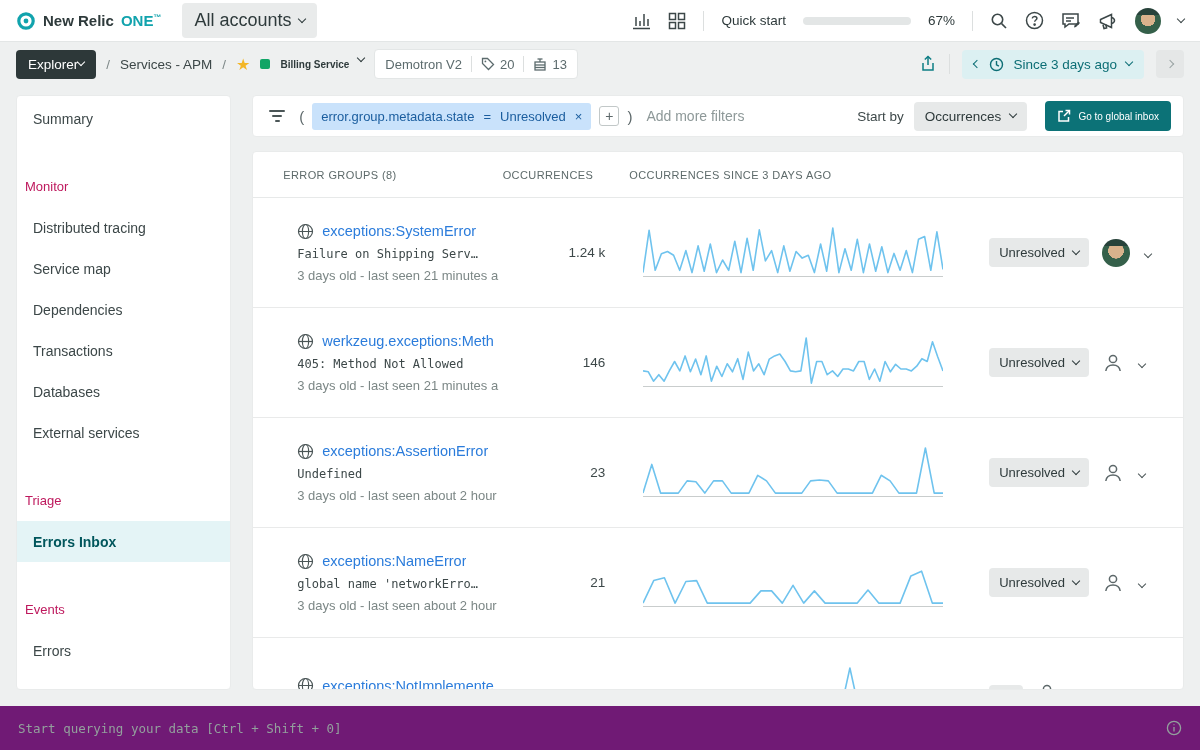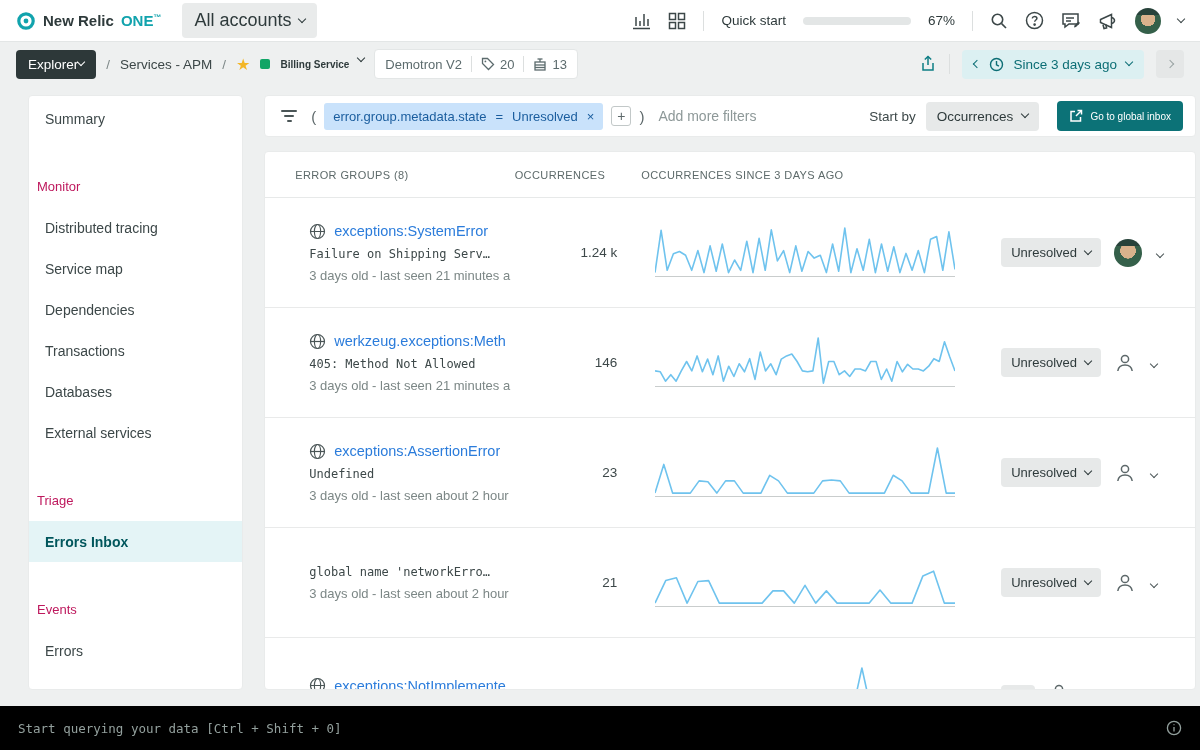--- a/index.html
+++ b/index.html
@@ -71,21 +71,21 @@
   .time-pill {
     background:#dcf0f2; border:none; border-radius:4px; padding:7px 12px;
     color:#0c6e75; font-size:13.5px; display:flex; align-items:center; gap:9px; cursor:pointer; font-family:inherit;
   }
   .time-next {
     background:#e5e7e7; border:none; border-radius:4px; width:28px; height:28px;
     color:#9aa4a4; display:flex; align-items:center; justify-content:center; cursor:pointer;
   }
 
   
-  .content { position:absolute; top:95px; left:28px; width:1168px; height:595px; display:flex; gap:21px; }
+  .content { position:absolute; top:95px; left:16px; width:1168px; height:595px; display:flex; gap:21px; }
 
   .sidebar {
     width:252px; background:#fff; border-radius:4px; border:1px solid #e9ebeb; overflow:hidden; padding-top:2px;
   }
   .nav-link { height:41px; display:flex; align-items:center; padding:0 16px; font-size:14px; color:#3c4748; cursor:pointer; }
   .nav-section { margin-top:27px; height:41px; display:flex; align-items:center; padding:0 8px; font-size:13px; color:#be185d; }
   .nav-link.active { background:#e4f4f6; color:#00565c; font-weight:bold; }
 
   .main { flex:1; display:flex; flex-direction:column; }
 
@@ -140,21 +140,21 @@
     background:
       linear-gradient(180deg,#27423a 0 26%, rgba(0,0,0,0) 26%),
       radial-gradient(circle at 50% 42%, #d9b28c 0 36%, #35604a 37% 100%);
     display:inline-block; cursor:pointer;
   }
   .assignee-none { display:inline-flex; color:#5d686a; cursor:pointer; }
   .rowchev { background:none; border:none; color:#4b5657; cursor:pointer; padding:2px; }
 
   
   .querybar {
-    position:absolute; left:0; bottom:0; width:1200px; height:44px; background:#000000;
+    position:absolute; left:0; bottom:0; width:1200px; height:44px; background:#701a75;
     display:flex; align-items:center; justify-content:space-between; padding:4px 18px;
   }
   .querybar .qtext { font-family:"DejaVu Sans Mono", monospace; font-size:12.5px; color:#93a09d; cursor:text; }
   .querybar .qinfo { color:#93a09d; background:none; border:none; cursor:pointer; display:flex; }
 </style>
 </head>
 <body>
 
 <header class="topbar">
   <div class="brand">
@@ -451,20 +451,28 @@
         <svg width="22" height="22" viewBox="0 0 22 22" fill="none" stroke="#5d686a" stroke-width="1.5">
                   <circle cx="11" cy="7" r="3.6"></circle>
                   <path d="M3.8 19c.6-4 3.6-6 7.2-6s6.6 2 7.2 6"></path>
                 </svg>
       </span>
       <button class="rowchev"><span class="chev"></span></button>
     </div>
   </div>
           <div class="tgrid trow">
     <div class="cell-group">
+      <div class="gtitle">
+        <svg width="17" height="17" viewBox="0 0 17 17" fill="none" stroke="#4a5556" stroke-width="1.2">
+                  <circle cx="8.5" cy="8.5" r="7"></circle>
+                  <ellipse cx="8.5" cy="8.5" rx="3.1" ry="7"></ellipse>
+                  <line x1="1.5" y1="8.5" x2="15.5" y2="8.5"></line>
+                </svg>
+        <a>exceptions:NameError</a>
+      </div>
       <div class="gmsg">global name 'networkErro…</div>
       <div class="gage">3 days old - last seen about 2 hour</div>
     </div>
     <div class="cell-occ">21</div>
     <div class="cell-spark">
       <svg class="spark" width="300" height="58" viewBox="0 0 300 58">
         <line x1="0" y1="54.5" x2="300" y2="54.5" stroke="#c9cdcd" stroke-width="1"></line>
         <polyline fill="none" stroke="#6fc3ee" stroke-width="1.6" stroke-linejoin="round" points="0.0,51.1 10.7,28.6 21.4,25.7 32.1,51.1 42.9,29.5 53.6,28.6 64.3,51.1 75.0,51.1 85.7,51.1 96.4,51.1 107.1,51.1 117.9,38.9 128.6,38.9 139.3,51.1 150.0,33.3 160.7,51.1 171.4,38.9 182.1,51.1 192.9,51.1 203.6,51.1 214.3,51.1 225.0,38.0 235.7,51.1 246.4,51.1 257.1,51.1 267.9,23.9 278.6,19.2 289.3,51.1 300.0,51.1"></polyline>
       </svg>
     </div>

